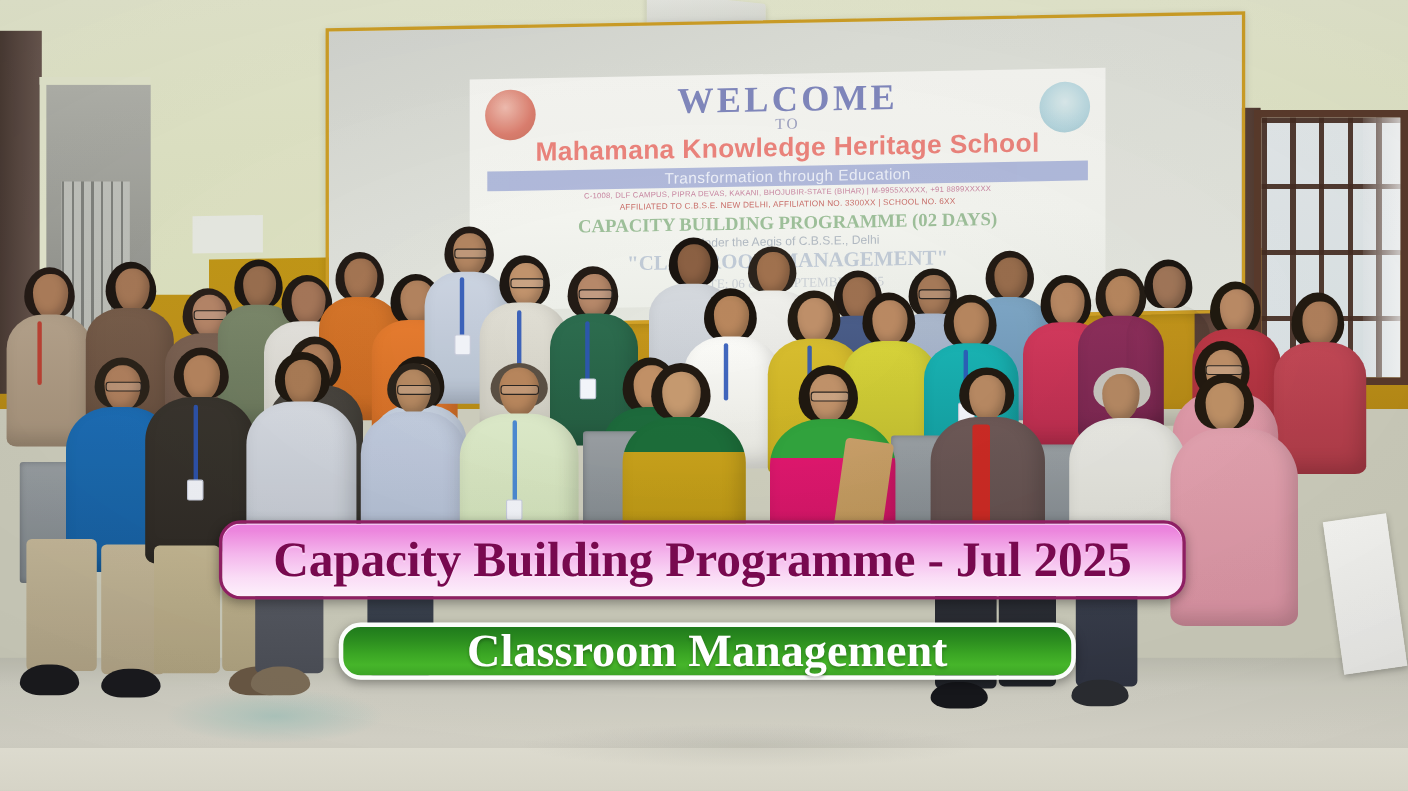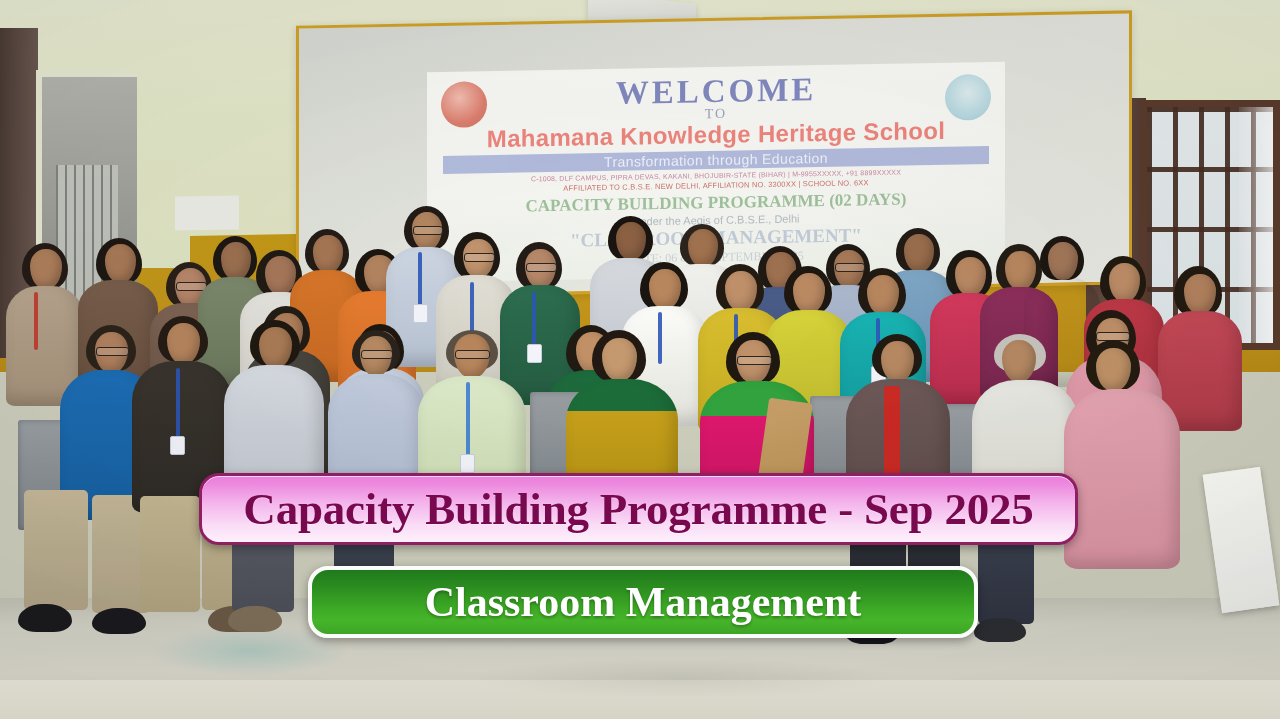--- a/index.html
+++ b/index.html
@@ -191,21 +191,21 @@
     display:flex;align-items:center;justify-content:center;
     box-sizing:border-box;
   }
   .banner-pink .txt{
     font-family:"Liberation Serif",serif;
     font-weight:700;font-size:45px;line-height:1;
     color:#78094f;letter-spacing:-.2px;white-space:nowrap;
     text-shadow:0 1px 0 rgba(255,255,255,.35);
   }
   .banner-green{
-    position:absolute;left:308px;top:566px;width:670px;height:72px;
+    position:absolute;left:308px;top:566px;width:670px;height:52px;
     border-radius:20px;
     border:4px solid #fbfdfb;
     background:linear-gradient(180deg,#1f7a1c 0%,#2b8c1f 26%,#3aa524 55%,#46b52a 78%,#3da526 100%);
     box-shadow:0 3px 10px rgba(0,0,0,.35);
     display:flex;align-items:center;justify-content:center;
     box-sizing:border-box;
   }
   .banner-green .txt{
     font-family:"Liberation Serif",serif;
     font-weight:700;font-size:42px;line-height:1;
@@ -519,20 +519,20 @@
     <div class="p">
       <div style="position:absolute;left:1212px;top:470px;width:58px;height:140px;
                   background:linear-gradient(170deg,#fbfbf8,#ededea);
                   transform:rotate(-8deg);box-shadow:0 2px 6px rgba(0,0,0,.25);"></div>
     </div>
 
     <div class="photo-grade"></div>
   </div>
 
   <div class="banner-pink">
-    <span class="txt">Capacity Building Programme - Sep 2025</span>
+    <span class="txt">Capacity Building Programme - Jul 2025</span>
   </div>
 
   <div class="banner-green">
     <span class="txt">Classroom Management</span>
   </div>
 
 </div>
 
 </body></html>

